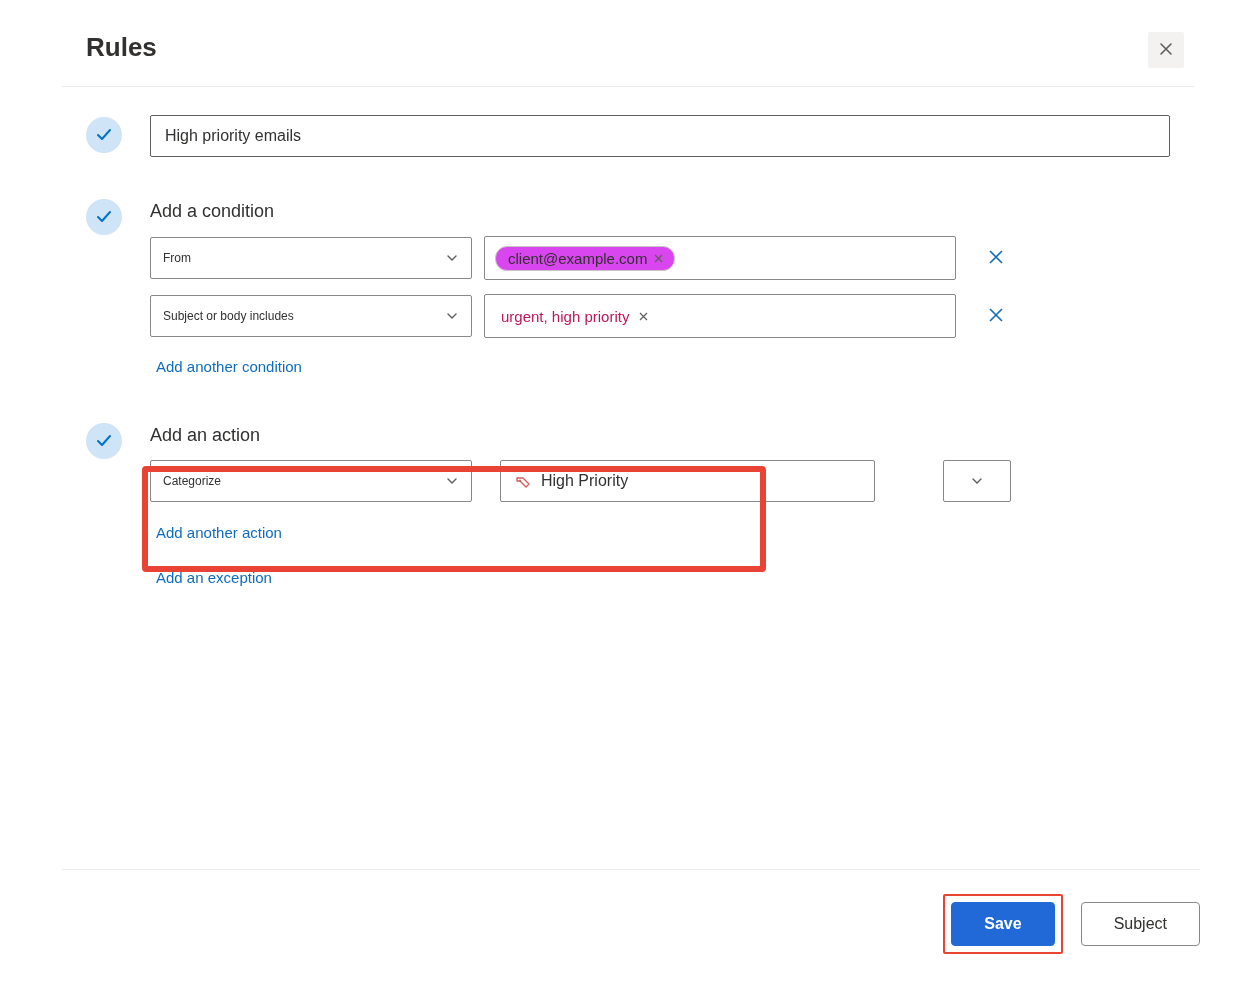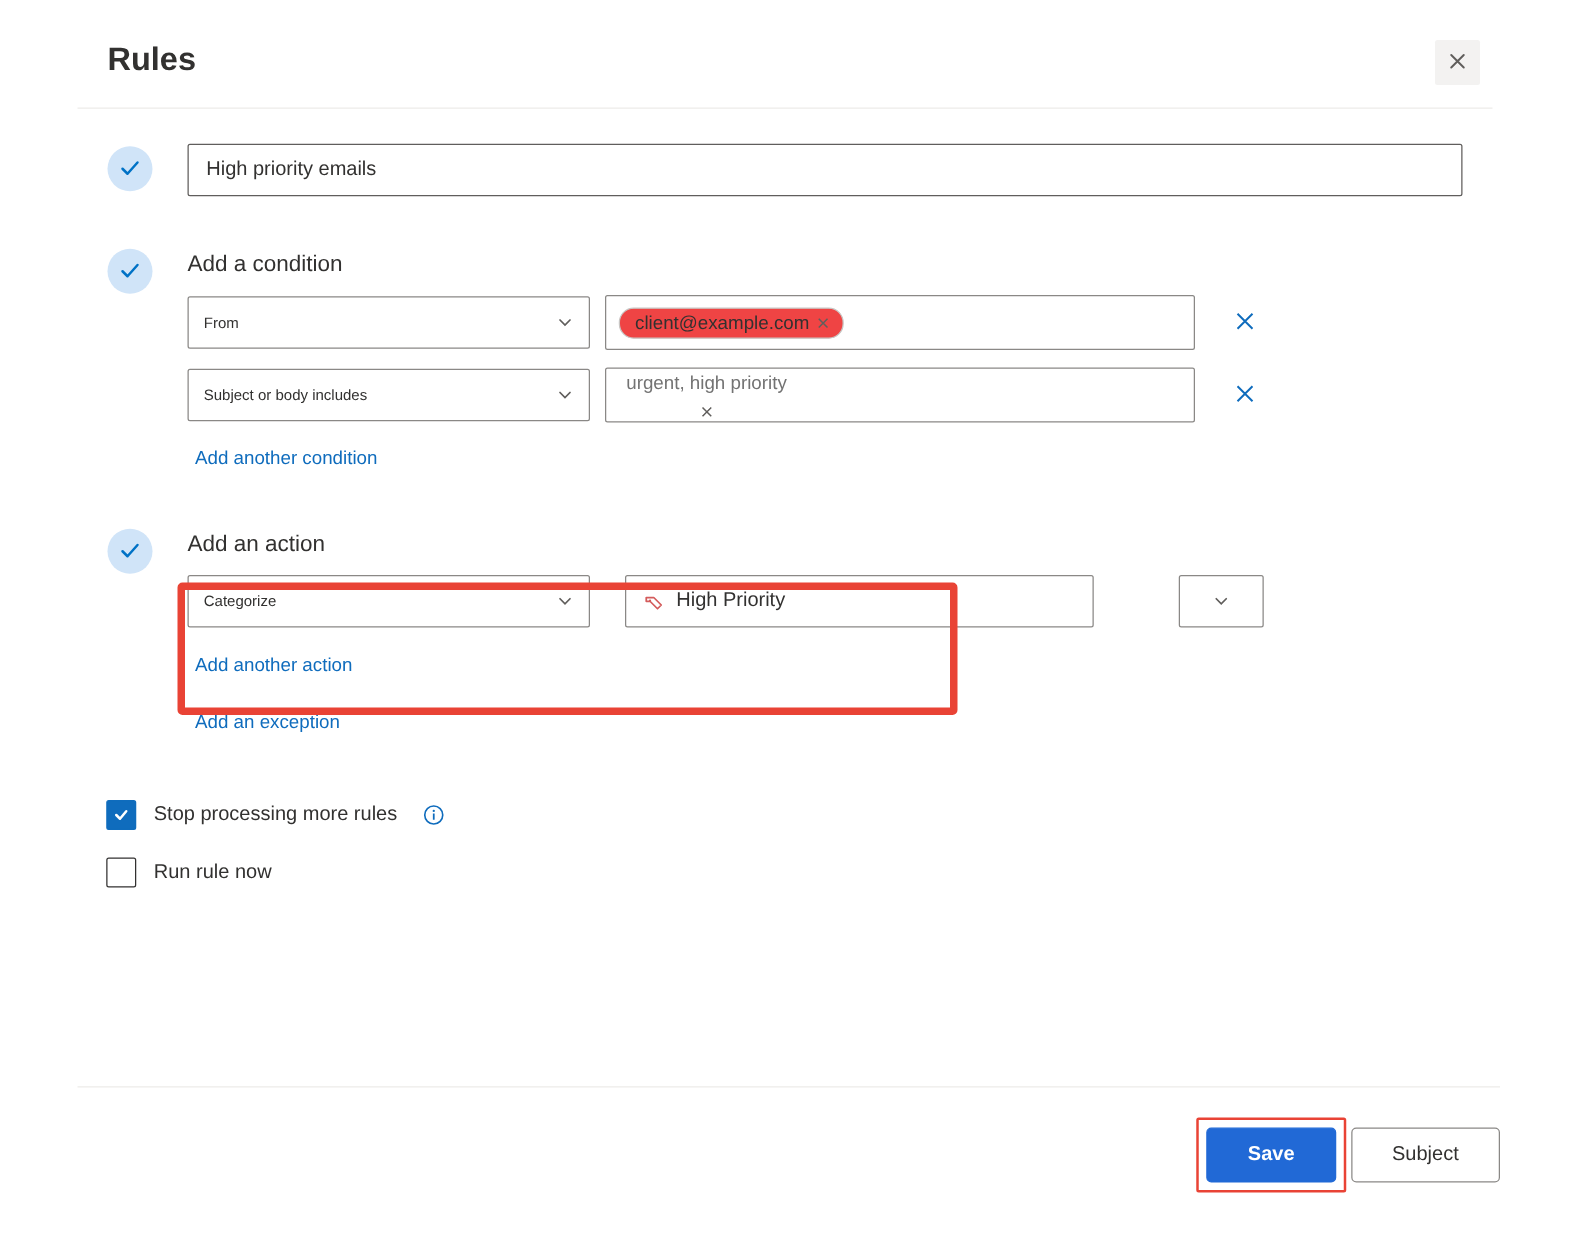--- a/index.html
+++ b/index.html
@@ -118,30 +118,29 @@
   }
   .chip {
     display: inline-flex;
     align-items: center;
     gap: 6px;
     border: 1px solid #c8c6c4;
     border-radius: 12px;
     padding: 3px 10px 3px 12px;
     font-size: 15px;
     color: #323130;
-    background: #ef4444;
+    background: #d946ef;
   }
   .chip-flat {
     display: inline-flex;
     align-items: center;
     gap: 9px;
     font-size: 15px;
-    color: #737373;
+    color: #be185d;
     padding: 3px 8px 3px 6px;
-    flex-direction: column;
   }
   .chip-x {
     color: #605e5c;
     cursor: pointer;
     display: inline-flex;
   }
   .row-remove {
     width: 28px;
     height: 28px;
     border: none;
@@ -243,21 +242,21 @@
     bottom: 32px;
   }
   .footer-divider {
     border: none;
     border-top: 1px solid #edebe9;
     margin: 0 0 24px 0;
   }
   .footer-buttons {
     display: flex;
     justify-content: flex-end;
-    gap: 4px;
+    gap: 18px;
     align-items: center;
   }
   .btn {
     height: 44px;
     padding: 0 32px;
     font-size: 16px;
     border-radius: 4px;
     cursor: pointer;
     font-family: inherit;
   }
@@ -420,41 +419,20 @@
                 </svg>
             </span>
           </div>
         </div>
 
         <a class="link">Add another action</a><br>
         <a class="link gap-top">Add an exception</a>
       </div>
     </div>
 
-    <div class="options-block">
-      <label class="cb-row">
-        <span class="cb checked">
-          <svg width="14" height="14" viewBox="0 0 14 14">
-              <path d="M3 7 L6 10 L11 4" stroke="#fff" stroke-width="2" fill="none" stroke-linecap="round" stroke-linejoin="round"></path>
-            </svg>
-        </span>
-        <span>Stop processing more rules</span>
-        <span class="info-icon">
-          <svg width="18" height="18" viewBox="0 0 18 18">
-              <circle cx="9" cy="9" r="7.2" fill="none" stroke="currentColor" stroke-width="1.3"></circle>
-              <circle cx="9" cy="5.7" r="0.9" fill="currentColor"></circle>
-              <rect x="8.3" y="7.8" width="1.4" height="5" fill="currentColor"></rect>
-            </svg>
-        </span>
-      </label>
-      <label class="cb-row">
-        <span class="cb"></span>
-        <span>Run rule now</span>
-      </label>
-    </div>
 
   </div>
 
   <div class="action-highlight"></div>
 
   <div class="footer">
     <hr class="footer-divider">
     <div class="footer-buttons">
       <span class="save-highlight">
         <button class="btn btn-primary">Save</button>

